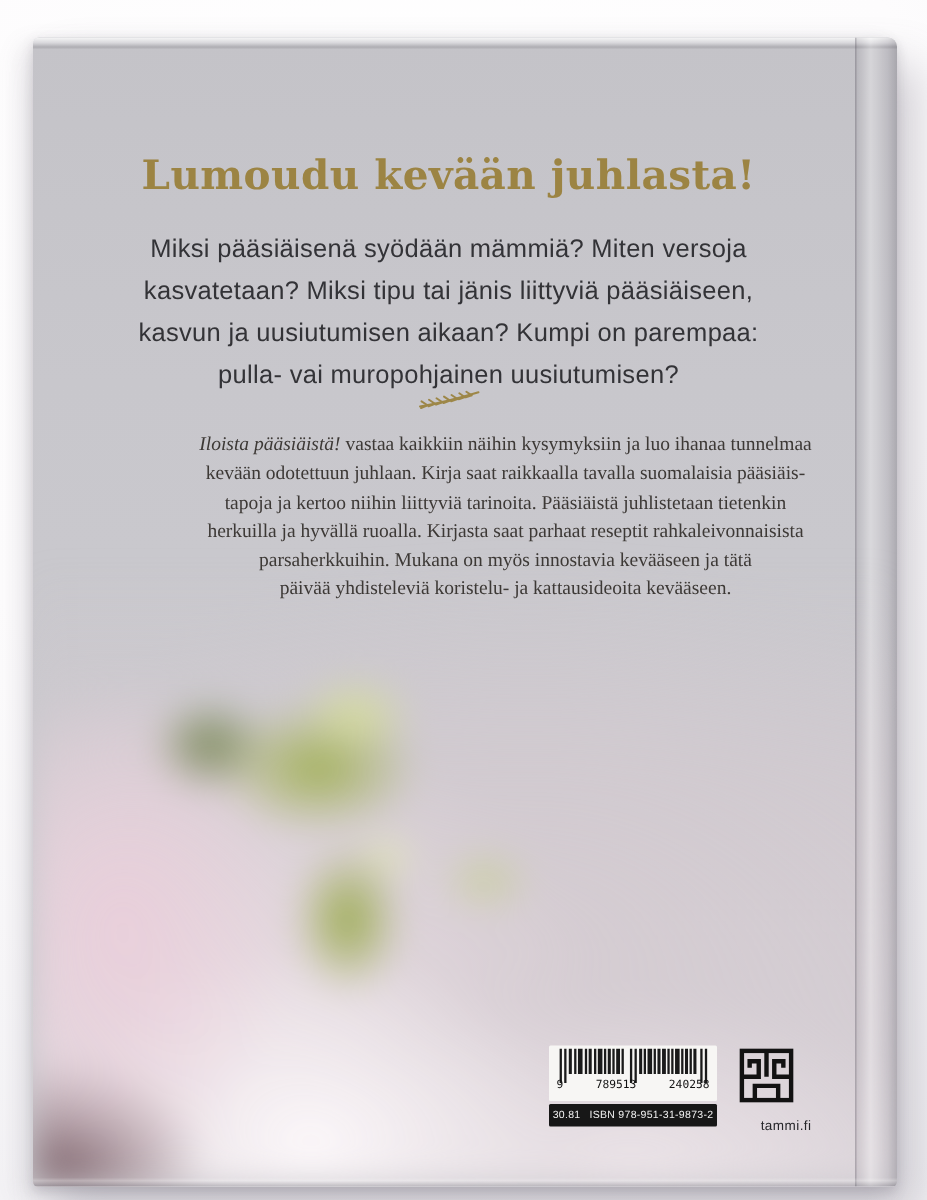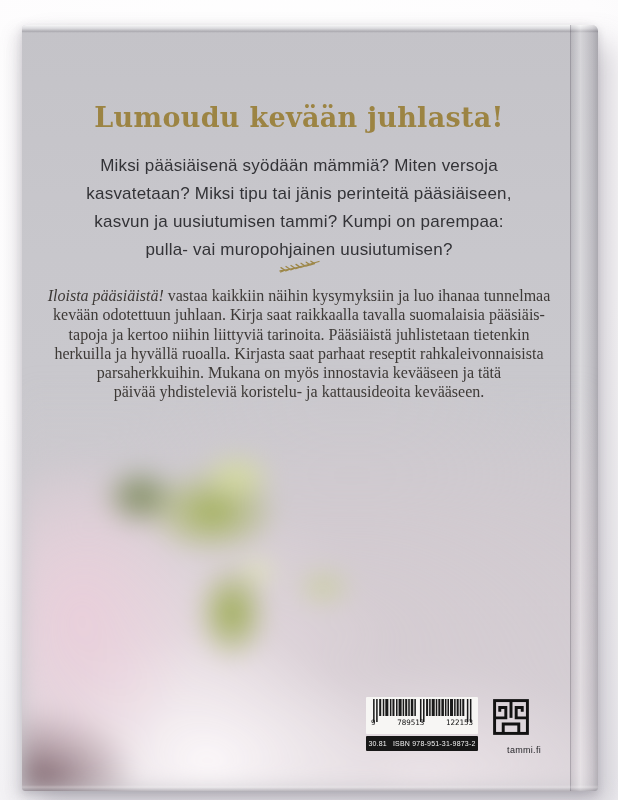--- a/index.html
+++ b/index.html
@@ -48,21 +48,21 @@
     font-family:"DejaVu Serif",serif;font-weight:700;font-size:27px;line-height:1.25;
     color:#9c8443;letter-spacing:.3px;
   }
   .questions{
     position:absolute;top:127px;left:0;width:100%;text-align:center;
     font-size:17px;line-height:28px;color:#333337;letter-spacing:.2px;
   }
   .ornament{position:absolute;top:231px;left:0;width:100%;display:flex;justify-content:center;}
   .blurb{
     position:absolute;top:261px;left:0;width:100%;text-align:center;
-    font-family:"Liberation Serif",serif;font-size:16px;line-height:19.3px;color:#3d3936;
+    font-family:"Liberation Serif",serif;font-size:13px;line-height:19.3px;color:#3d3936;padding-left:38px;
   }
   .blurb i{font-style:italic;}
 
   .barcode-box{
     position:absolute;left:344px;top:672px;width:112px;height:37px;
     background:#f7f6f4;border-radius:1px;box-sizing:border-box;padding:2px 3px 1px;
     display:flex;flex-direction:column;
   }
   .barcode-box svg{width:100%;height:23px;display:block;}
   .barcode-digits{
@@ -90,22 +90,22 @@
     <div class="photo"></div>
     <div class="top-edge"></div>
     <div class="spine"></div>
     <div class="bottom-edge"></div>
 
     <div class="content">
       <h1 class="title">Lumoudu kevään juhlasta!</h1>
 
       <div class="questions">
         <div>Miksi pääsiäisenä syödään mämmiä? Miten versoja</div>
-        <div>kasvatetaan? Miksi tipu tai jänis perinteitä pääsiäiseen,</div>
-        <div>kasvun ja uusiutumisen tammi? Kumpi on parempaa:</div>
+        <div>kasvatetaan? Miksi tipu tai jänis liittyviä pääsiäiseen,</div>
+        <div>kasvun ja uusiutumisen aikaan? Kumpi on parempaa:</div>
         <div>pulla- vai muropohjainen uusiutumisen?</div>
       </div>
 
       <div class="ornament">
         <svg width="46" height="18" viewBox="0 0 46 18" fill="none" stroke="#9d8748" stroke-width="1.3" stroke-linecap="round">
           <path d="M4,15 C16,13 28,10 43,5.5"></path>
           <path d="M9,14.2 l-4,-2.6 M9,14.2 l-4.3,1.8"></path>
           <path d="M14,13.2 l-4,-2.7 M14,13.2 l-4.3,1.7"></path>
           <path d="M19,12.2 l-4,-2.7 M19,12.2 l-4.3,1.6"></path>
           <path d="M24,11.1 l-4,-2.7 M24,11.1 l-4.3,1.6"></path>
@@ -157,21 +157,21 @@
           <rect x="86" y="0" width="2" height="17"></rect>
             <rect x="89" y="0" width="1.5" height="17"></rect>
           <rect x="91.5" y="0" width="2" height="17"></rect>
           <rect x="96" y="0" width="1.5" height="23"></rect>
             <rect x="99" y="0" width="1.5" height="23"></rect>
         </g>
       </svg>
       <div class="barcode-digits">
         <span>9</span>
         <span>789513</span>
-        <span>122153</span>
+        <span>240258</span>
       </div>
     </div>
 
     <div class="isbn-strip">
       <span>30.81</span>
       <span>ISBN 978-951-31-9873-2</span>
     </div>
 
     <div class="logo">
       <svg viewBox="0 0 44 44" fill="none" stroke="#121212" stroke-width="3.4">

